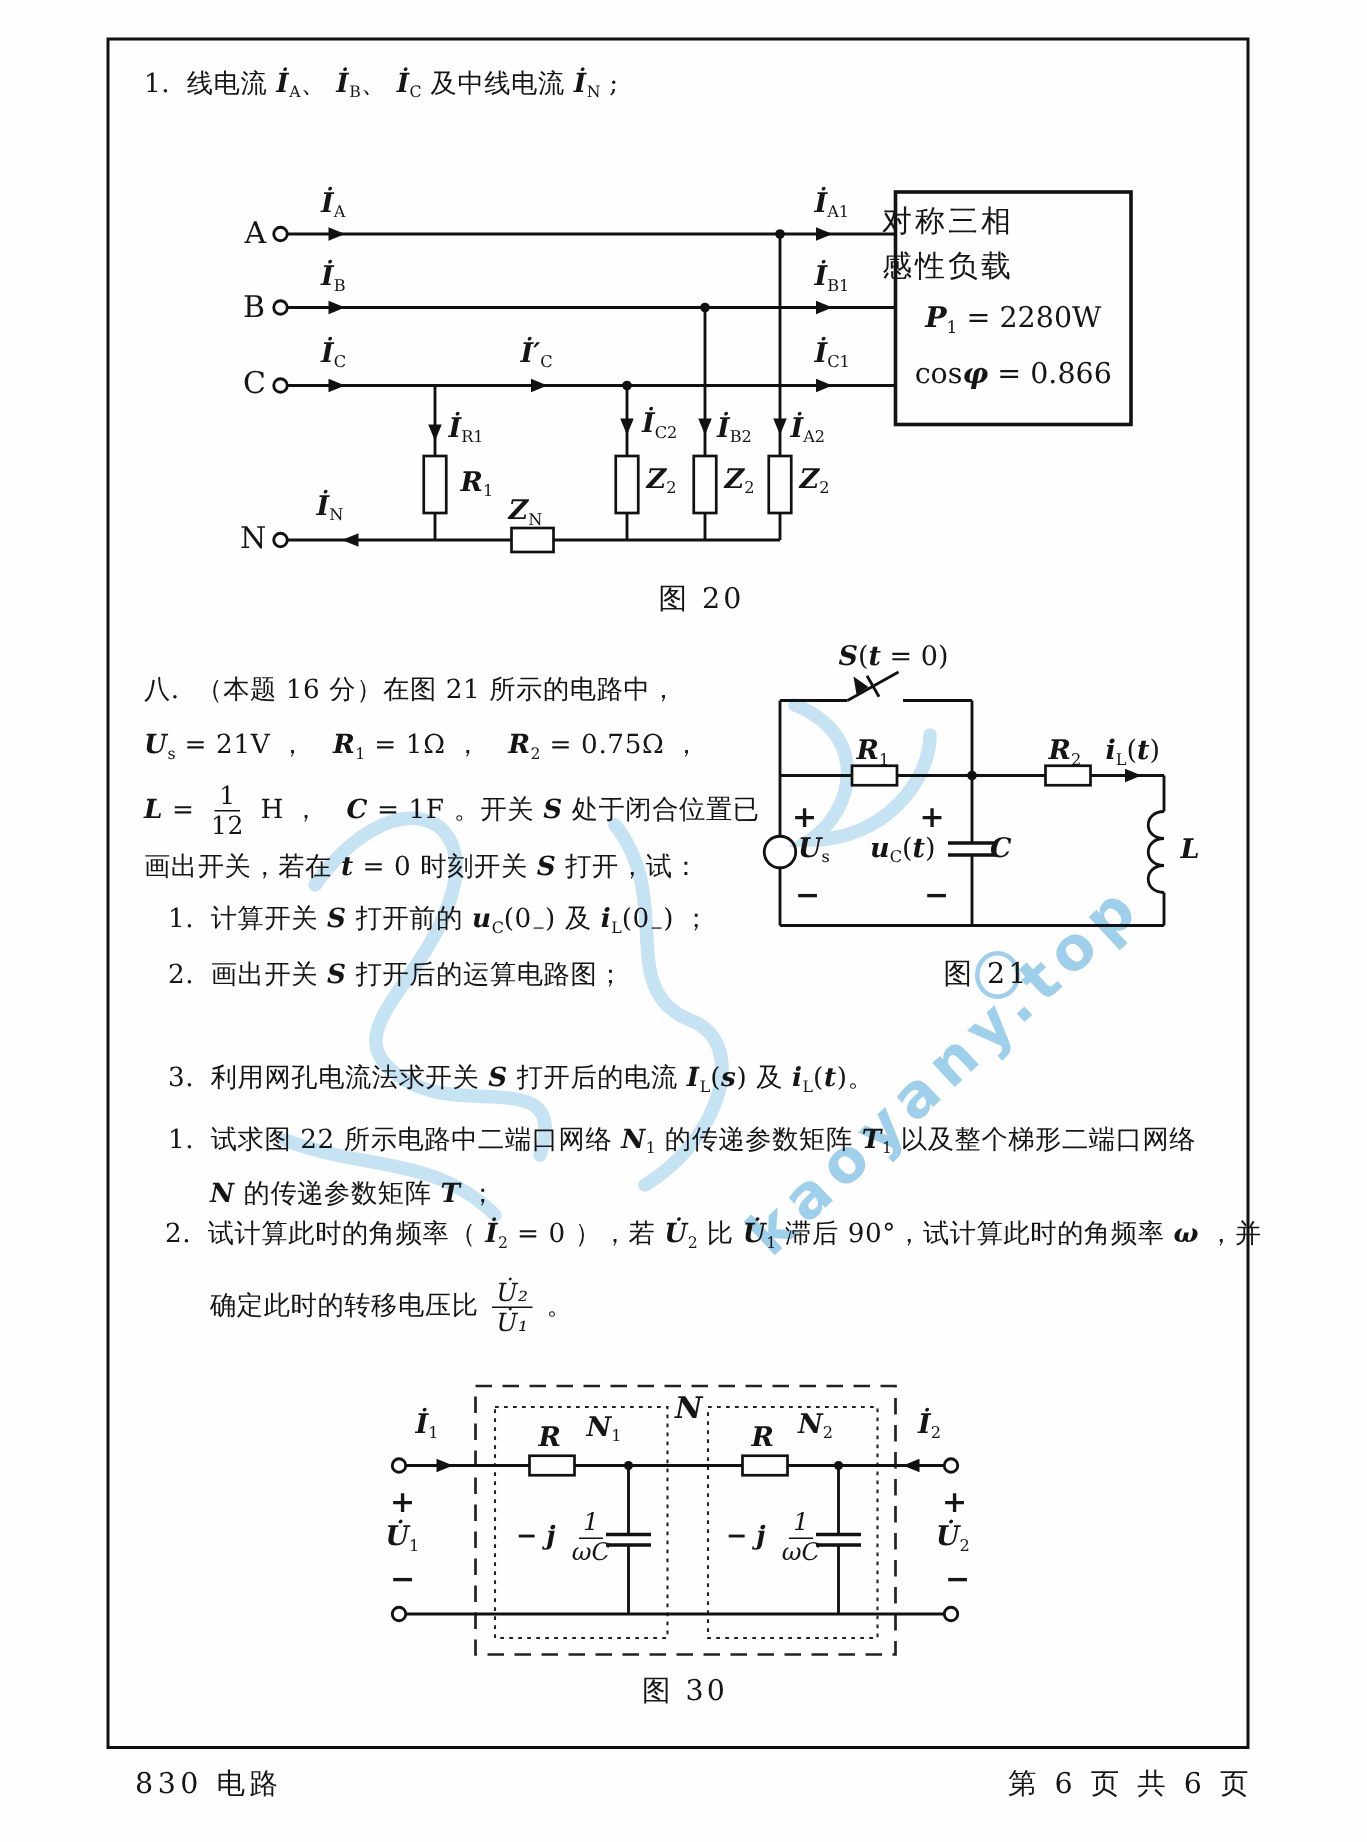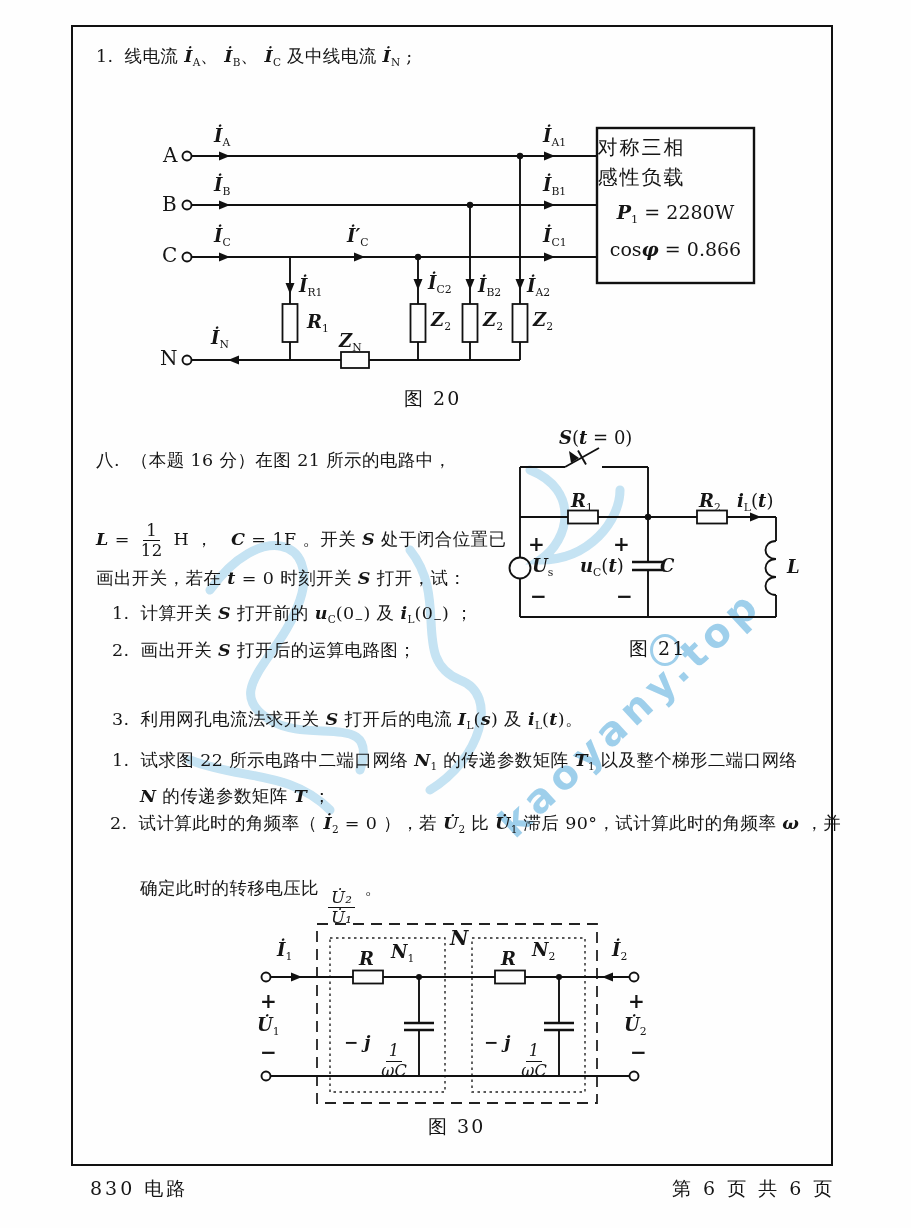--- a/index.html
+++ b/index.html
@@ -10,22 +10,22 @@
   .lbl{position:absolute;font-size:18px;white-space:nowrap;line-height:1;}
   .big{font-size:20px;}
   .sign{font-size:20px;font-weight:bold;}
   .ib{font-style:italic;font-weight:bold;font-family:"DejaVu Serif",serif;}
   .sub{font-size:.6em;vertical-align:-0.35em;font-style:normal;font-weight:normal;letter-spacing:0;}
   .gap{display:inline-block;margin-right:11px;}
   .frac{display:inline-flex;flex-direction:column;align-items:center;vertical-align:middle;
         margin:0 3px;line-height:1.15;font-size:.95em;}
   .frac .fn{border-bottom:1.5px solid #111;padding:0 3px;display:block;}
   .frac .fd{padding:0 2px;display:block;}
-  .fi{font-style:italic;font-family:"DejaVu Serif",serif;margin-top:36px;}
-  .boxtext{position:absolute;left:563px;width:157px;text-align:center;font-size:20px;letter-spacing:2px;}
+  .fi{font-style:italic;font-family:"DejaVu Serif",serif;}
+  .boxtext{position:absolute;left:588px;width:157px;font-size:20px;letter-spacing:2px;}
   .boxmath{position:absolute;left:597px;width:157px;text-align:center;font-size:19px;letter-spacing:0;}
   .caption{position:absolute;font-size:19px;letter-spacing:2px;}
   .footer{position:absolute;font-size:19px;letter-spacing:3px;}
   svg{position:absolute;overflow:visible;}
   #wmtext{position:absolute;left:420px;top:690px;width:420px;text-align:center;
           font-family:"DejaVu Sans","Liberation Sans",sans-serif;font-weight:bold;font-size:40px;
           letter-spacing:6px;color:rgba(125,191,228,.75);transform:rotate(-43deg);}
   #wmring{position:absolute;left:650px;top:634px;width:24px;height:26px;border:3px solid rgba(125,191,228,.75);
           border-radius:50%;}
 </style>
@@ -103,23 +103,24 @@
   <span class="lbl" style="left:211px;top:329px"><span class="ib">İ</span><span class="sub">N</span></span>
   <span class="lbl" style="left:307px;top:313px"><span class="ib">R</span><span class="sub">1</span></span>
   <span class="lbl" style="left:431px;top:311px"><span class="ib">Z</span><span class="sub">2</span></span>
   <span class="lbl" style="left:483px;top:311px"><span class="ib">Z</span><span class="sub">2</span></span>
   <span class="lbl" style="left:533px;top:311px"><span class="ib">Z</span><span class="sub">2</span></span>
   <span class="lbl" style="left:339px;top:332px"><span class="ib">Z</span><span class="sub">N</span></span>
   <div class="boxtext" style="top:134px">对称三相</div>
   <div class="boxtext" style="top:164px">感性负载</div>
   <div class="boxmath" style="top:201px"><span class="ib">P</span><span class="sub">1</span><span> = 2280W</span></div>
   <div class="boxmath" style="top:238px"><span>cos</span><span class="ib">φ</span><span> = 0.866</span></div>
-  <div class="caption" style="left:404px;top:386px">图 20</div>
+  <div class="caption" style="left:439px;top:386px">图 20</div>
 
   <div class="tline" style="left:96px;top:450px"><span class="gap">八.</span><span>（本题 16 分）在图 21 所示的电路中，</span></div>
+  <div class="tline" style="left:96px;top:487px"><span class="ib">U</span><span class="sub">s</span><span> = 21V ，　</span><span class="ib">R</span><span class="sub">1</span><span> = 1Ω ，　</span><span class="ib">R</span><span class="sub">2</span><span> = 0.75Ω ，</span></div>
   <div class="tline" style="left:96px;top:521px"><span class="ib">L</span><span> = </span><span class="frac">
         <span class="fn">1</span>
         <span class="fd">12</span>
       </span><span> H ，　</span><span class="ib">C</span><span> = 1F 。开关 </span><span class="ib">S</span><span> 处于闭合位置已</span></div>
   <div class="tline" style="left:96px;top:568px"><span>画出开关，若在 </span><span class="ib">t</span><span> = 0 时刻开关 </span><span class="ib">S</span><span> 打开，试：</span></div>
   <div class="tline" style="left:112px;top:603px"><span class="gap">1.</span><span>计算开关 </span><span class="ib">S</span><span> 打开前的 </span><span class="ib">u</span><span class="sub">C</span><span>(0</span><span class="sub">−</span><span>) 及 </span><span class="ib">i</span><span class="sub">L</span><span>(0</span><span class="sub">−</span><span>) ；</span></div>
   <div class="tline" style="left:112px;top:640px"><span class="gap">2.</span><span>画出开关 </span><span class="ib">S</span><span> 打开后的运算电路图；</span></div>
   <div class="tline" style="left:112px;top:709px"><span class="gap">3.</span><span>利用网孔电流法求开关 </span><span class="ib">S</span><span> 打开后的电流 </span><span class="ib">I</span><span class="sub">L</span><span>(</span><span class="ib">s</span><span>)</span><span> 及 </span><span class="ib">i</span><span class="sub">L</span><span>(</span><span class="ib">t</span><span>)</span><span>。</span></div>
 
   <svg style="left:505px;top:425px" width="320" height="205" viewBox="0 0 320 205">

